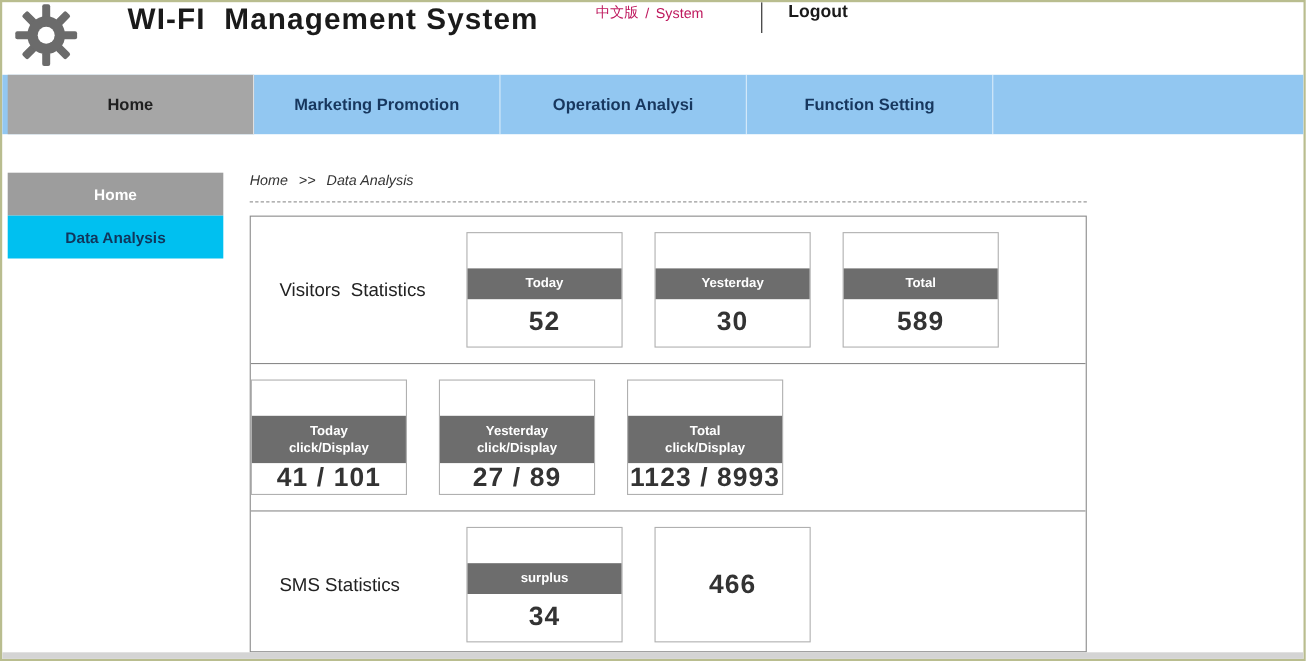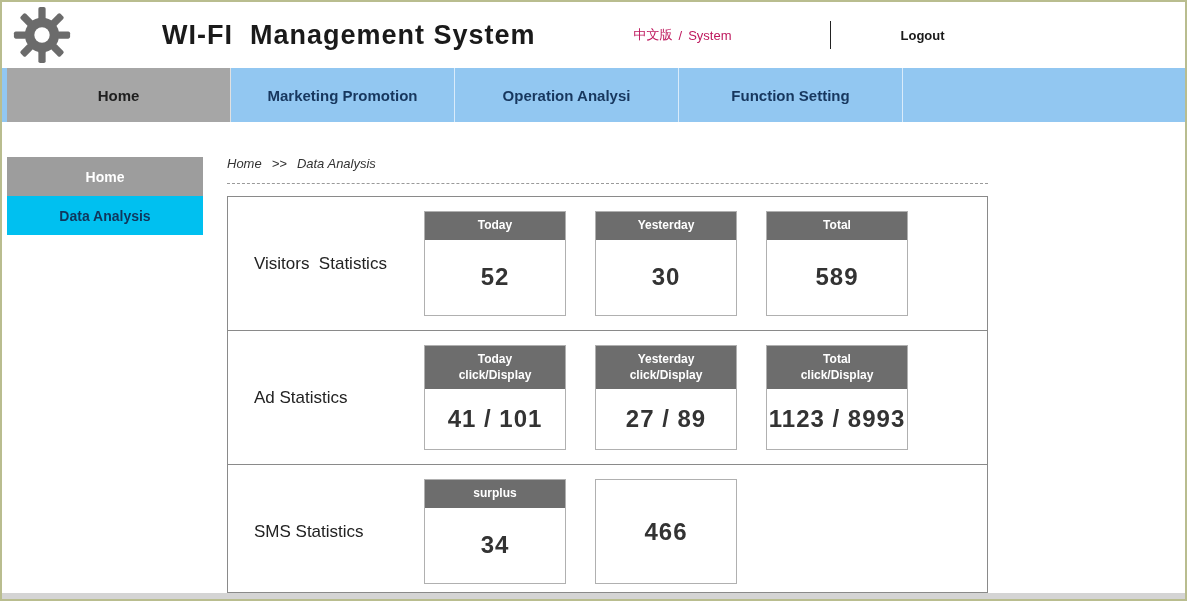--- a/index.html
+++ b/index.html
@@ -11,39 +11,38 @@
     width: 1187px; height: 601px;
     border: 2px solid #b9bd8f;
     background: #fff;
     overflow: hidden;
   }
 
   
   .header {
     height: 66px;
     display: flex;
-    align-items: center;
+    align-items: flex-start;
     padding-left: 10px;
-    gap: 46px;
   }
   .logo { width: 60px; height: 60px; display: flex; align-items: center; justify-content: center; }
   .app-title {
     margin-left: 44px;
     font-size: 27px;
     font-weight: bold;
     color: #1a1a1a;
     letter-spacing: 1px;
     white-space: pre;
   }
   .lang { margin-left: 52px; font-size: 13px; color: #be185d; display: flex; gap: 6px; align-items: center; }
   .lang span { cursor: pointer; }
   .user-area { margin-left: 138px; display: flex; align-items: center; gap: 10px; }
   .greeting { font-size: 13px; font-weight: bold; color: #1a1a1a; white-space: pre; }
   .v-divider { width: 1px; height: 28px; background: #222; margin-left: 52px; }
-  .logout { margin-left: 24px; font-size: 13px; font-weight: bold; color: #1a1a1a; cursor: pointer; }
+  .logout { margin-left: 24px; font-size: 16px; font-weight: bold; color: #1a1a1a; cursor: pointer; }
 
   
   .nav {
     height: 54px;
     background: var(--nav-blue, #92c7f1);
     display: flex;
     align-items: stretch;
     padding-left: 5px;
   }
   .nav-tab {
@@ -97,21 +96,21 @@
   .card {
     width: 142px; height: 105px;
     border: 1px solid #b0b0b0;
     background: #fff;
     display: flex; flex-direction: column;
   }
   .card-header {
     background: var(--card-header-gray, #6d6d6d);
     color: #fff; font-weight: bold; font-size: 12px;
     text-align: center; padding: 6px 15px;
-    white-space: pre-line; line-height: 1.3;
+    white-space: pre-line; line-height: 1.3; margin-top: 32px;
   }
   .card-value {
     flex: 1;
     display: flex; align-items: center; justify-content: center;
     font-size: 24px; font-weight: bold; color: #333;
     letter-spacing: 1px;
   }
 
   .bottom-edge {
     position: absolute; left: 0; right: 0; bottom: 0;
@@ -181,21 +180,20 @@
               <div class="card-header">Yesterday</div>
               <div class="card-value">30</div>
             </div>
             <div class="card">
               <div class="card-header">Total</div>
               <div class="card-value">589</div>
             </div>
           </div>
         </div>
         <div class="section">
-          <div class="section-label">Ad Statistics</div>
           <div class="cards">
             <div class="card">
               <div class="card-header">Today
 click/Display</div>
               <div class="card-value">41 / 101</div>
             </div>
             <div class="card">
               <div class="card-header">Yesterday
 click/Display</div>
               <div class="card-value">27 / 89</div>

